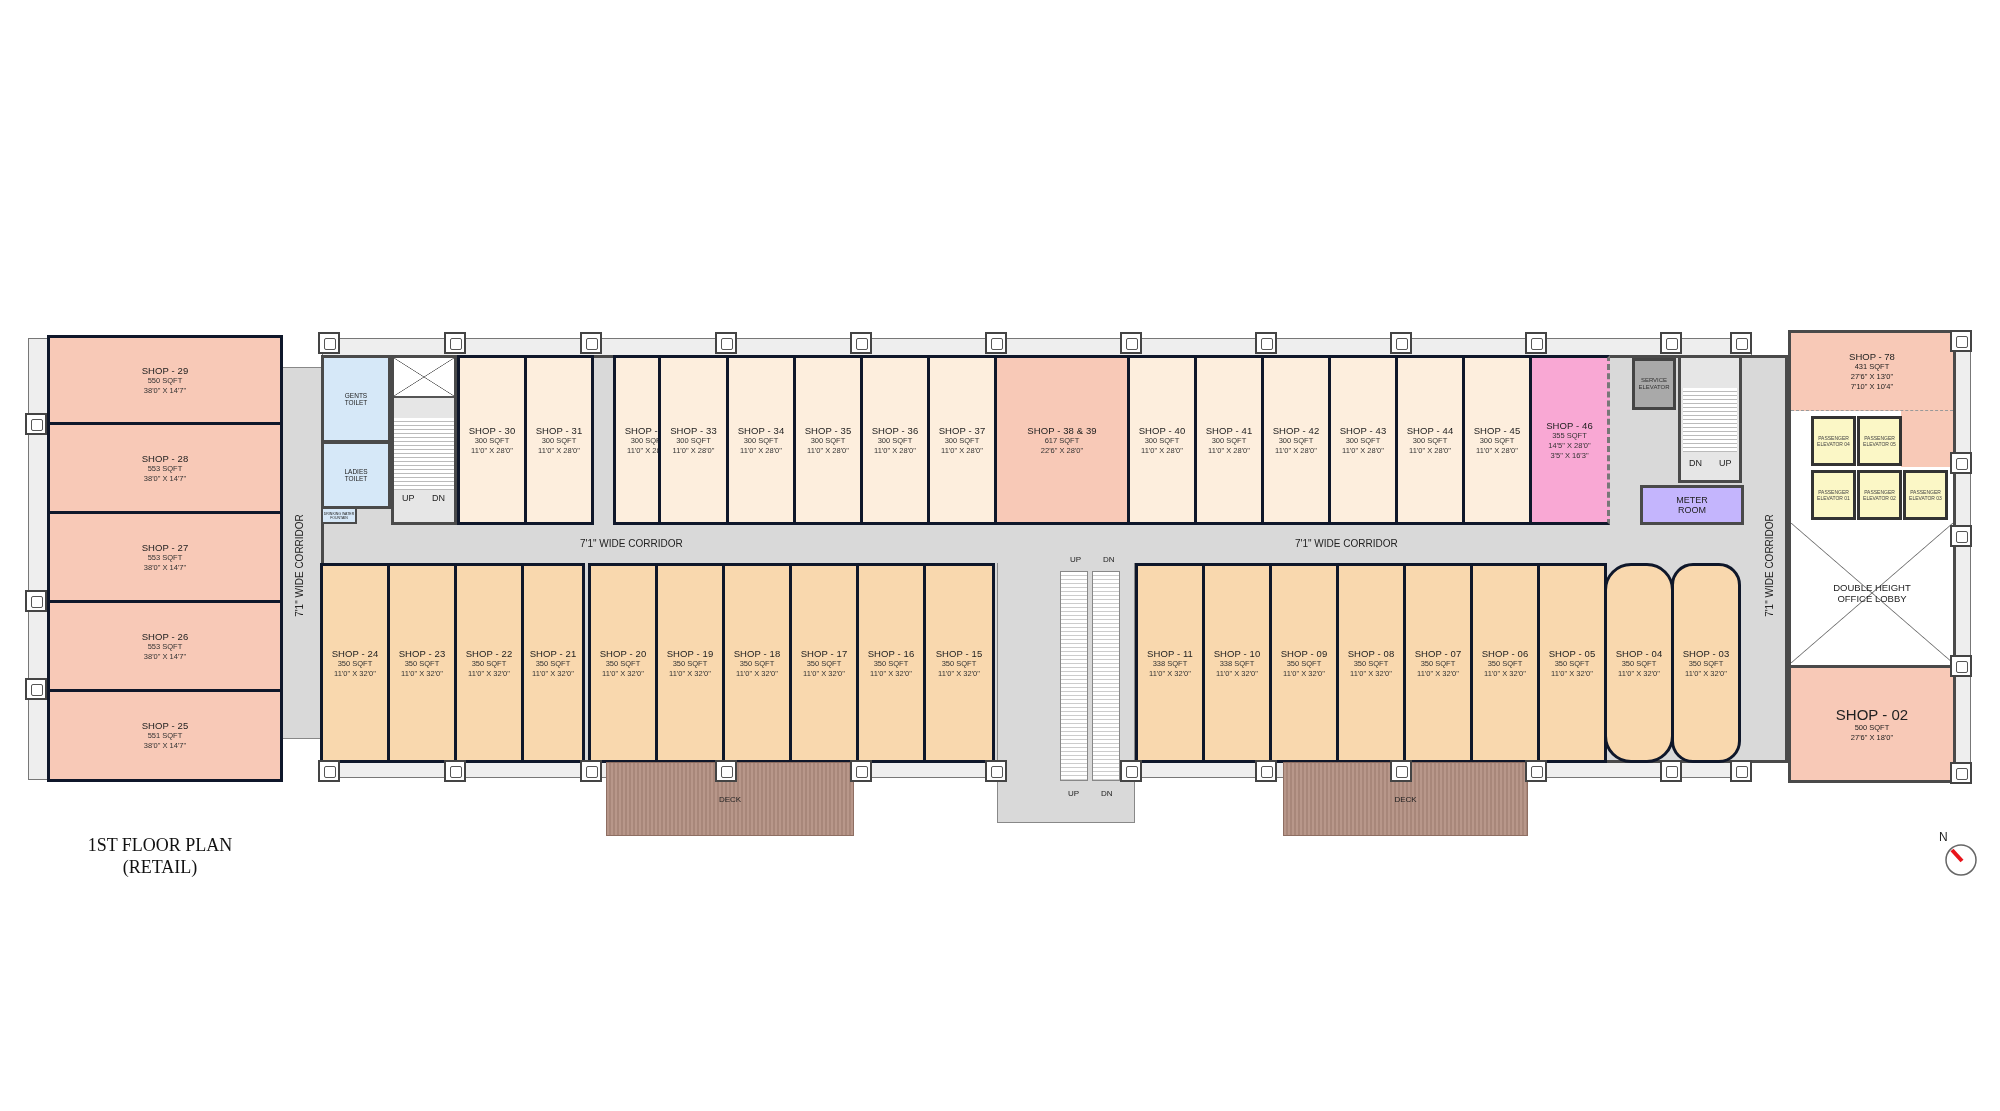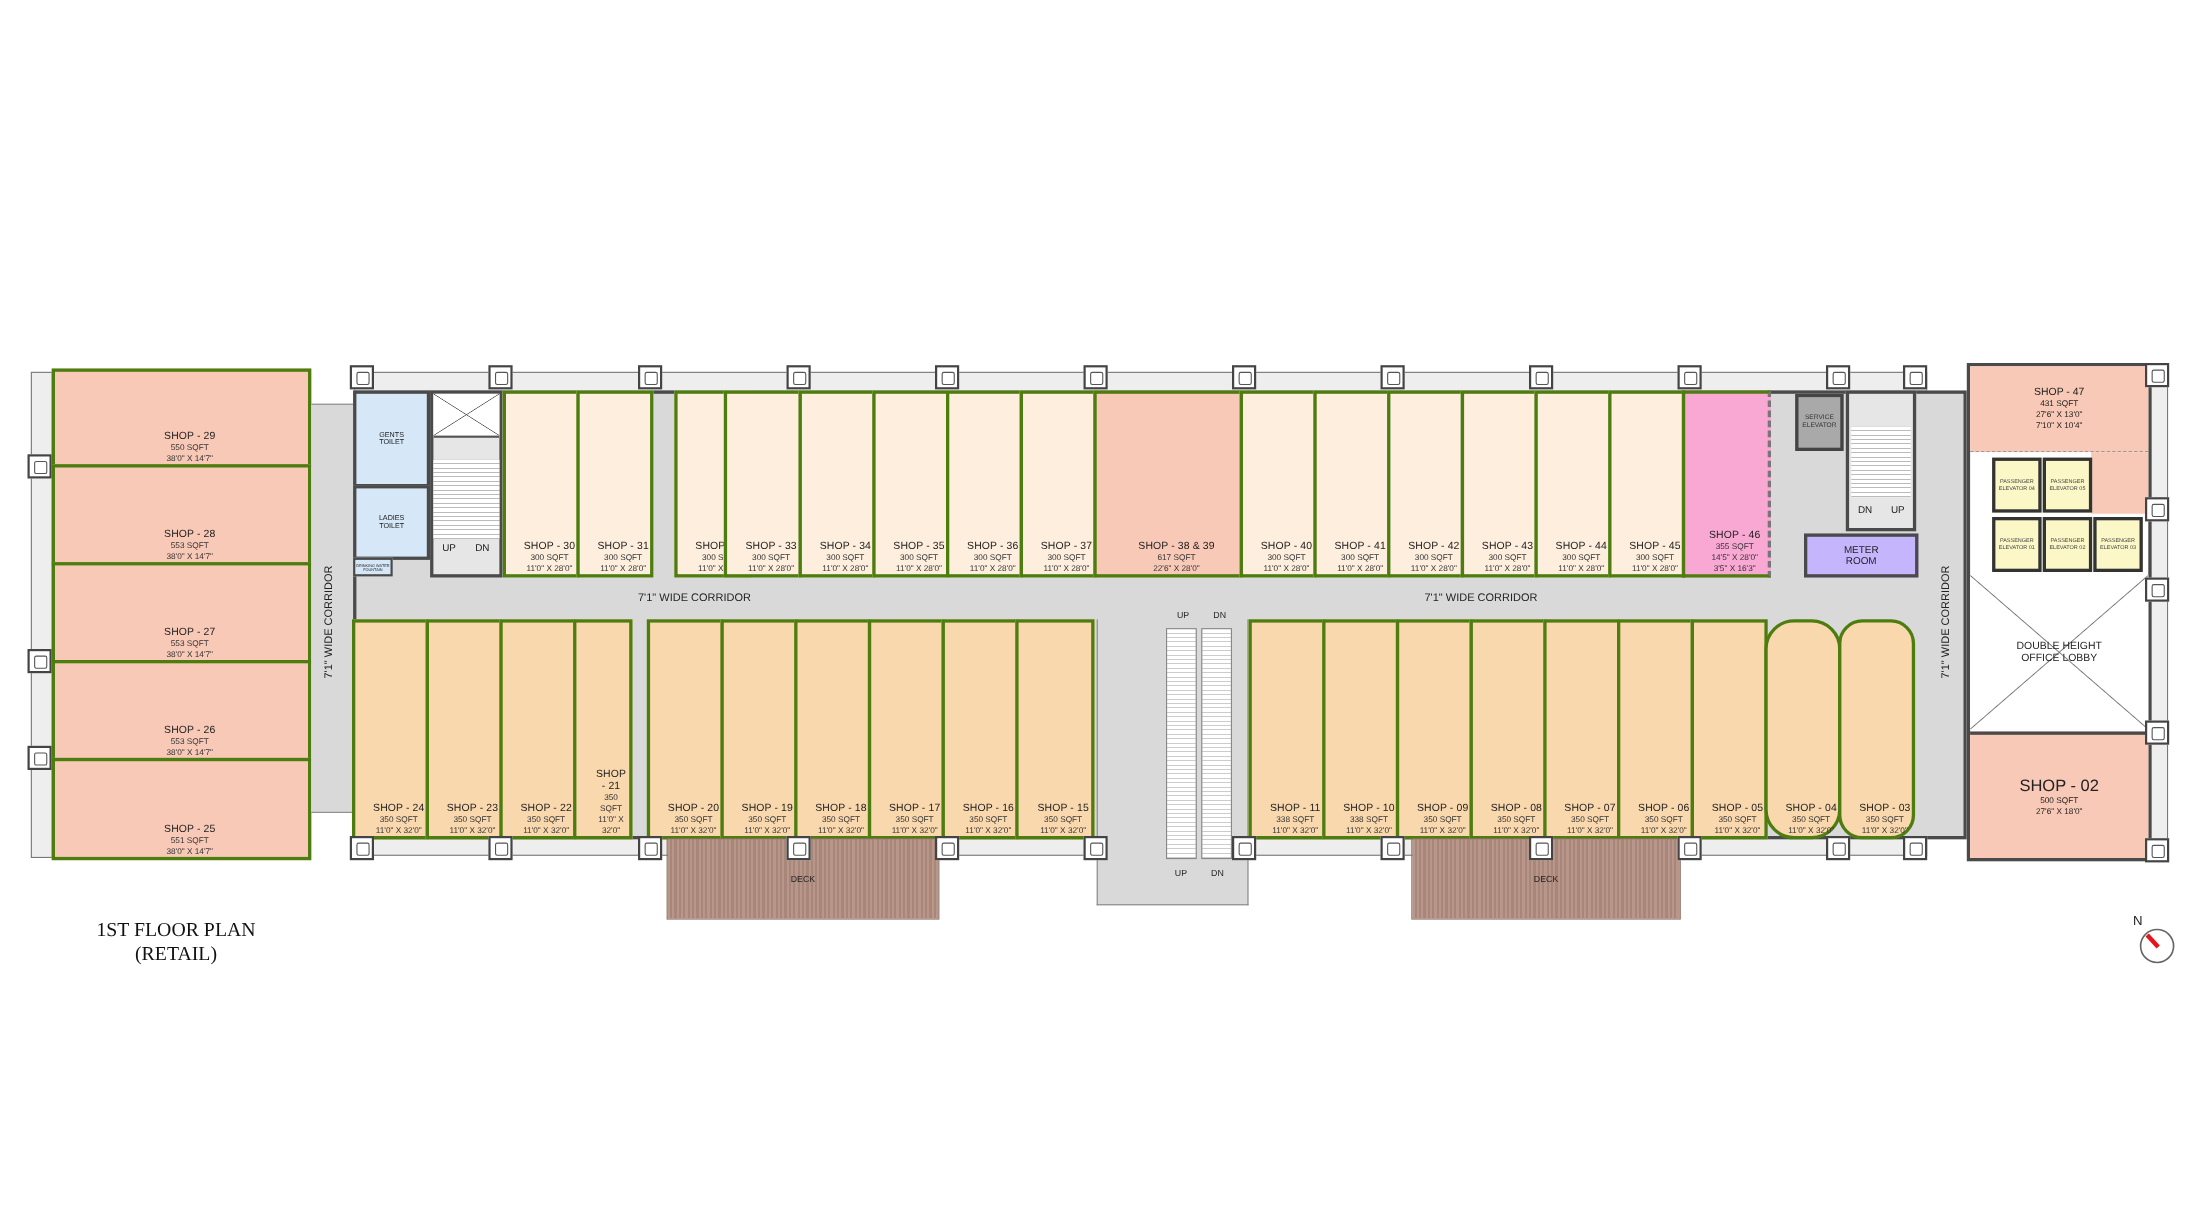--- a/index.html
+++ b/index.html
@@ -1,18 +1,18 @@
 <!DOCTYPE html>
 <html><head>
 <meta charset="utf-8">
 <style>
   html,body{margin:0;padding:0;background:#ffffff;}
   body{width:2000px;height:1111px;position:relative;overflow:hidden;font-family:"Liberation Sans",sans-serif;color:#222;}
   .abs{position:absolute;box-sizing:border-box;}
-  .room{position:absolute;box-sizing:border-box;border:3px solid #4d7c0f;display:flex;flex-direction:column;align-items:center;justify-content:flex-end;text-align:center;padding-left:15px;}
+  .room{position:absolute;box-sizing:border-box;border:3px solid #0f172a;display:flex;flex-direction:column;align-items:center;justify-content:center;text-align:center;}
   .room .nm{font-size:9.5px;font-weight:normal;letter-spacing:0.1px;color:#222;}
   .room .ar,.room .dm{font-size:7.5px;color:#333;line-height:10px;}
   .pink{background:#f8c9b7;}
   .cream{background:#fdeedd;}
   .tan{background:#f9d8ae;}
   .tan2{background:#f9a8d4;}
   .corr{background:#d9d9d9;}
   .ledge{background:#eeeeee;border:1.5px solid #777;}
   .blue{background:#d6e8f8;}
   .corr-label{position:absolute;font-size:10px;color:#222;white-space:nowrap;}
@@ -194,21 +194,21 @@
   <div class="room tan" style="left:67px;top:0;width:70px;height:200px;">
       <span class="nm">SHOP - 23</span>
       <span class="ar">350 SQFT</span>
       <span class="dm">11'0" X 32'0"</span>
     </div>
   <div class="room tan" style="left:134px;top:0;width:70px;height:200px;">
       <span class="nm">SHOP - 22</span>
       <span class="ar">350 SQFT</span>
       <span class="dm">11'0" X 32'0"</span>
     </div>
-  <div class="room tan" style="left:201px;top:0;width:54px;height:200px;">
+  <div class="room tan" style="left:201px;top:0;width:64px;height:200px;">
       <span class="nm">SHOP - 21</span>
       <span class="ar">350 SQFT</span>
       <span class="dm">11'0" X 32'0"</span>
     </div>
   <div class="room tan" style="left:268px;top:0;width:70px;height:200px;">
       <span class="nm">SHOP - 20</span>
       <span class="ar">350 SQFT</span>
       <span class="dm">11'0" X 32'0"</span>
     </div>
   <div class="room tan" style="left:335px;top:0;width:70px;height:200px;">
@@ -324,21 +324,21 @@
 <div class="col" style="left:1120px;top:760px;"></div>
 <div class="col" style="left:1255px;top:760px;"></div>
 <div class="col" style="left:1390px;top:760px;"></div>
 <div class="col" style="left:1525px;top:760px;"></div>
 <div class="col" style="left:1660px;top:760px;"></div>
 <div class="col" style="left:1730px;top:760px;"></div>
 
 <div class="abs ledge" style="left:1955px;top:335px;width:16px;height:445px;"></div>
 <div class="abs" style="left:1788px;top:330px;width:168px;height:453px;border:3px solid #4a4a4a;background:#fff;">
   <div class="abs pink" style="left:0;top:0;width:162px;height:78px;display:flex;flex-direction:column;align-items:center;justify-content:center;border-bottom:1.5px dashed #999;">
-    <span class="nm" style="font-size:9.5px;">SHOP - 47</span>
+    <span class="nm" style="font-size:9.5px;">SHOP - 78</span>
     <span style="font-size:7.5px;line-height:10px;">431 SQFT</span>
     <span style="font-size:7.5px;line-height:10px;">27'6" X 13'0"</span>
     <span style="font-size:7.5px;line-height:10px;">7'10" X 10'4"</span>
   </div>
   <div class="abs pink" style="left:110px;top:78px;width:52px;height:56px;"></div>
   <div class="elev" style="left:20px;top:83px;width:45px;height:50px;">
       <span>PASSENGER ELEVATOR 04</span>
     </div>
   <div class="elev" style="left:66px;top:83px;width:45px;height:50px;">
       <span>PASSENGER ELEVATOR 05</span>

